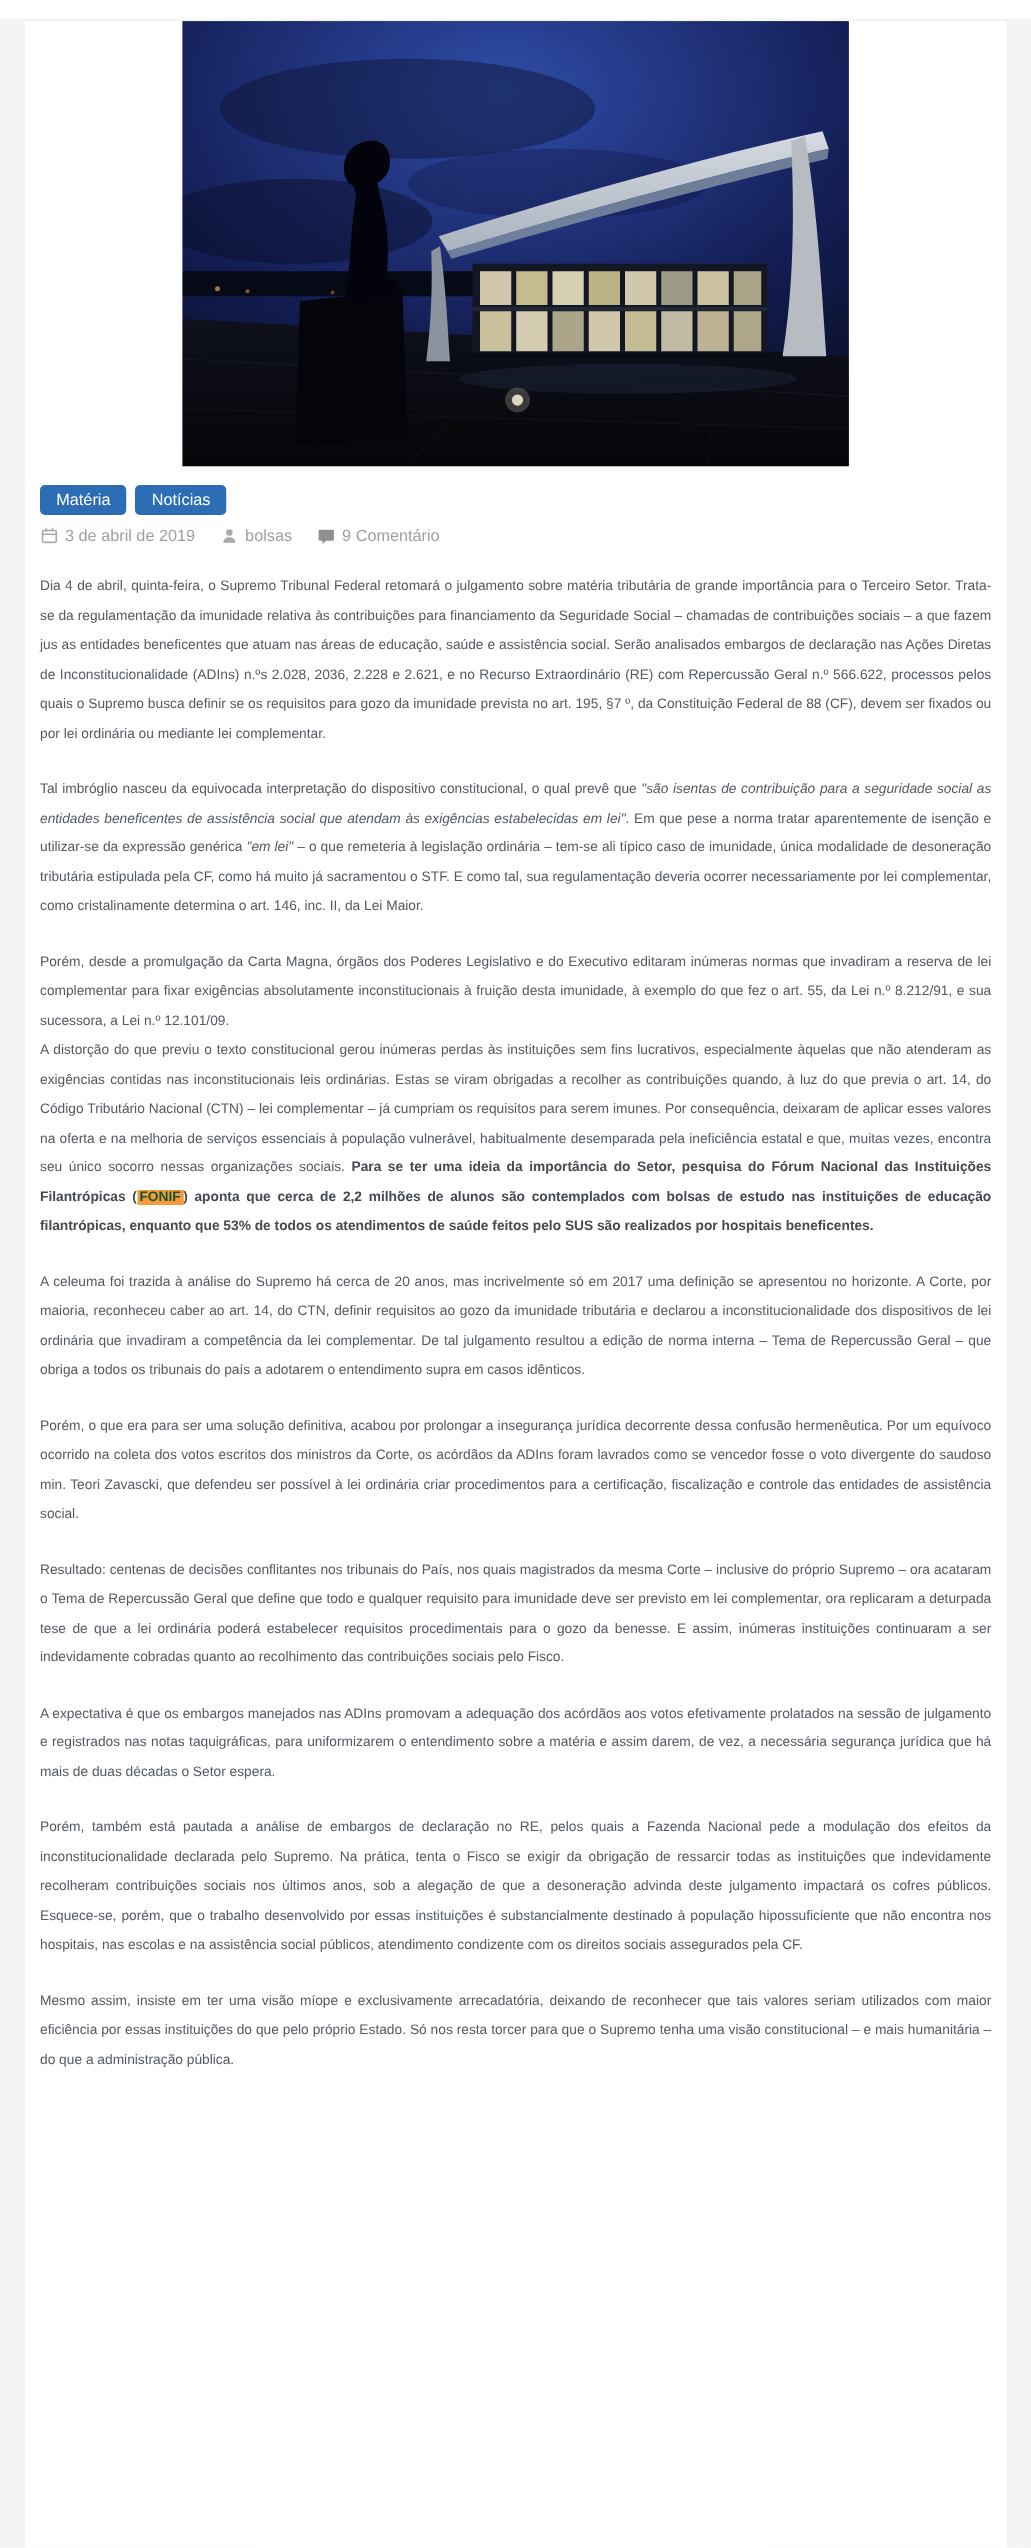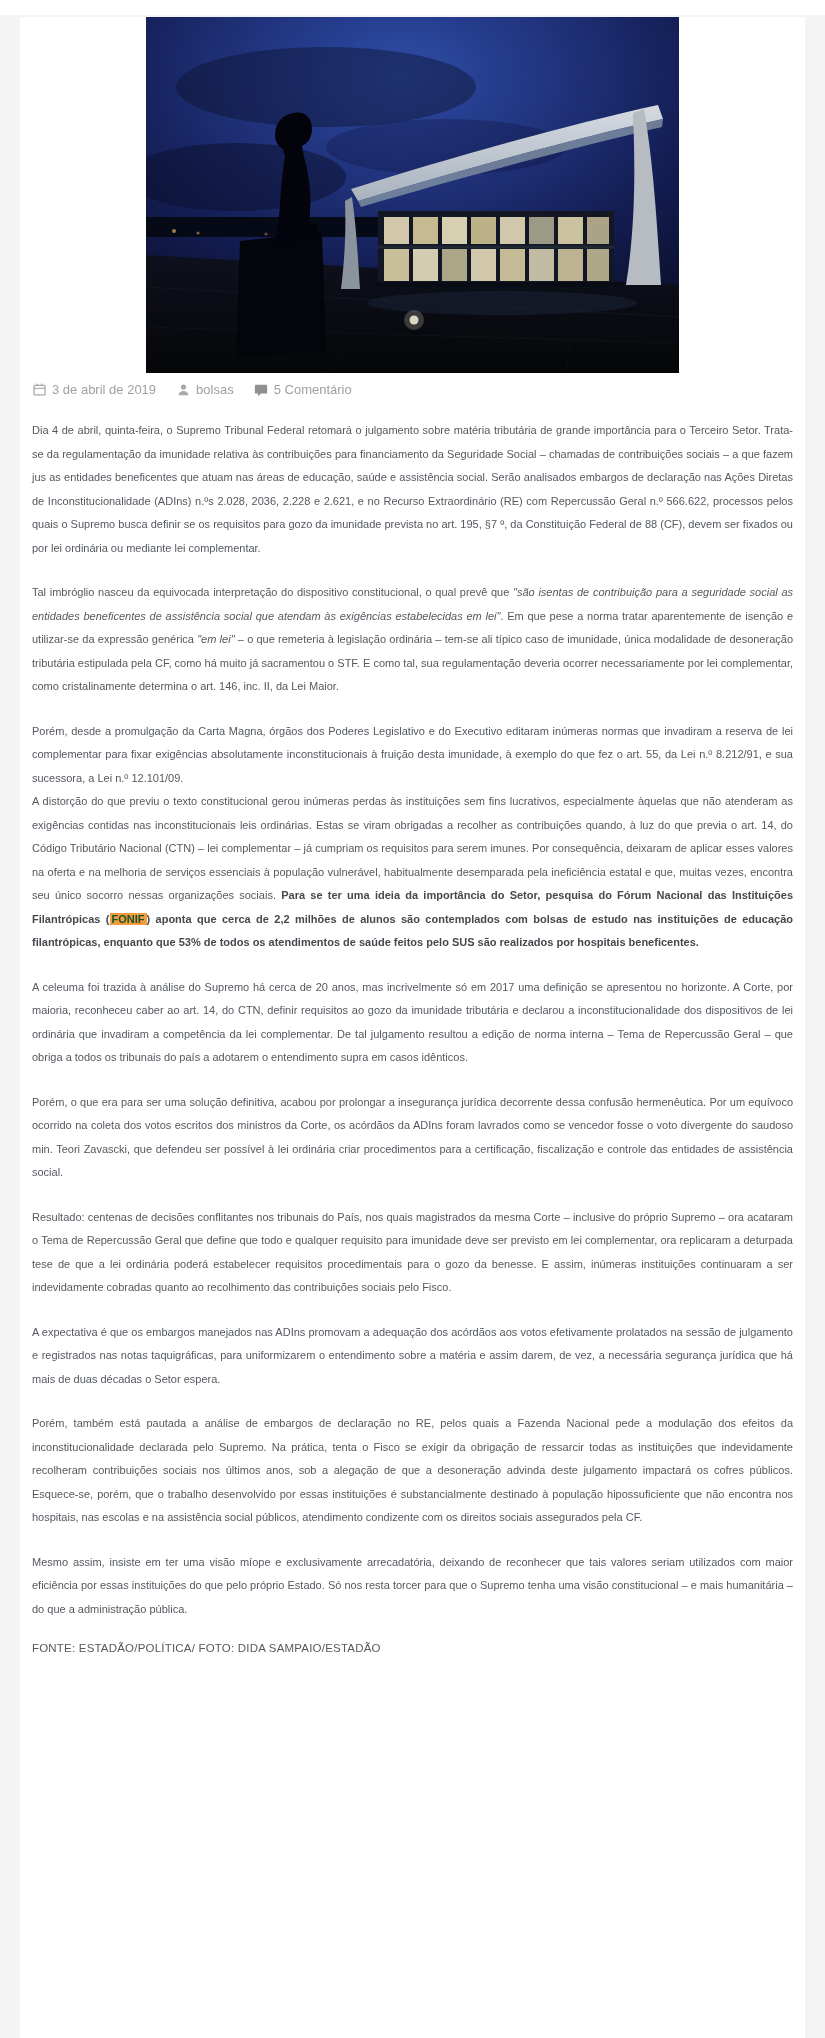--- a/index.html
+++ b/index.html
@@ -115,20 +115,24 @@
 
       <path d="M148,96 C 158,94 166,100 166,112 C 166,120 162,126 156,129 L 158,140 C 164,160 166,185 163,205 L 172,209 L 172,222 L 130,226 L 132,209 C 135,185 135,160 139,140 L 137,132 C 129,128 127,118 131,108 C 135,100 141,97 148,96 Z" fill="#04050c"></path>
 
       <circle cx="268" cy="303" r="10" fill="#fdf7e2" opacity="0.22"></circle>
       <circle cx="268" cy="303" r="4.5" fill="#efe9d4"></circle>
 
       <rect x="0" y="0" width="533" height="356" fill="#000000" opacity="0.08"></rect>
     </svg>
   </div>
 
+  <div class="tags">
+      <a class="tag">Matéria</a>
+      <a class="tag">Notícias</a>
+    </div>
 
   <div class="meta">
       <span class="meta-item">
         <span class="micon">
           <svg width="13" height="13" viewBox="0 0 16 16">
             <rect x="1.2" y="3" width="13.6" height="11.6" rx="1.2" fill="none" stroke="#a9a9a9" stroke-width="1.6"></rect>
             <line x1="1.2" y1="6.6" x2="14.8" y2="6.6" stroke="#a9a9a9" stroke-width="1.4"></line>
             <rect x="4" y="0.8" width="1.8" height="3" fill="#a9a9a9"></rect>
             <rect x="10.2" y="0.8" width="1.8" height="3" fill="#a9a9a9"></rect>
           </svg>
@@ -143,32 +147,31 @@
           </svg>
         </span>
         <span>bolsas</span>
       </span>
       <span class="meta-item link">
         <span class="micon">
           <svg width="14" height="14" viewBox="0 0 16 16">
             <path d="M2 2h12c.6 0 1 .4 1 1v8c0 .6-.4 1-1 1H8l-3.5 3v-3H2c-.6 0-1-.4-1-1V3c0-.6.4-1 1-1z" fill="#8f8f8f"></path>
           </svg>
         </span>
-        <span>5 Comentário</span>
+        <span>9 Comentário</span>
       </span>
     </div>
 
   <div class="article">
       <p><span>Dia 4 de abril, quinta-feira, o Supremo Tribunal Federal retomará o julgamento sobre matéria tributária de grande importância para o Terceiro Setor. Trata-se da regulamentação da imunidade relativa às contribuições para financiamento da Seguridade Social – chamadas de contribuições sociais – a que fazem jus as entidades beneficentes que atuam nas áreas de educação, saúde e assistência social. Serão analisados embargos de declaração nas Ações Diretas de Inconstitucionalidade (ADIns) n.ºs 2.028, 2036, 2.228 e 2.621, e no Recurso Extraordinário (RE) com Repercussão Geral n.º 566.622, processos pelos quais o Supremo busca definir se os requisitos para gozo da imunidade prevista no art. 195, §7 º, da Constituição Federal de 88 (CF), devem ser fixados ou por lei ordinária ou mediante lei complementar.</span></p>
       <p><span>Tal imbróglio nasceu da equivocada interpretação do dispositivo constitucional, o qual prevê que </span><span class="i">"são isentas de contribuição para a seguridade social as entidades beneficentes de assistência social que atendam às exigências estabelecidas em lei"</span><span>. Em que pese a norma tratar aparentemente de isenção e utilizar-se da expressão genérica </span><span class="i">"em lei"</span><span> – o que remeteria à legislação ordinária – tem-se ali típico caso de imunidade, única modalidade de desoneração tributária estipulada pela CF, como há muito já sacramentou o STF. E como tal, sua regulamentação deveria ocorrer necessariamente por lei complementar, como cristalinamente determina o art. 146, inc. II, da Lei Maior.</span></p>
       <p><span>Porém, desde a promulgação da Carta Magna, órgãos dos Poderes Legislativo e do Executivo editaram inúmeras normas que invadiram a reserva de lei complementar para fixar exigências absolutamente inconstitucionais à fruição desta imunidade, à exemplo do que fez o art. 55, da Lei n.º 8.212/91, e sua sucessora, a Lei n.º 12.101/09.</span></p>
       <p class="tight"><span>A distorção do que previu o texto constitucional gerou inúmeras perdas às instituições sem fins lucrativos, especialmente àquelas que não atenderam as exigências contidas nas inconstitucionais leis ordinárias. Estas se viram obrigadas a recolher as contribuições quando, à luz do que previa o art. 14, do Código Tributário Nacional (CTN) – lei complementar – já cumpriam os requisitos para serem imunes. Por consequência, deixaram de aplicar esses valores na oferta e na melhoria de serviços essenciais à população vulnerável, habitualmente desemparada pela ineficiência estatal e que, muitas vezes, encontra seu único socorro nessas organizações sociais. </span><span class="b">Para se ter uma ideia da importância do Setor, pesquisa do Fórum Nacional das Instituições Filantrópicas (</span><span class="b hl">FONIF</span><span class="b">) aponta que cerca de 2,2 milhões de alunos são contemplados com bolsas de estudo nas instituições de educação filantrópicas, enquanto que 53% de todos os atendimentos de saúde feitos pelo SUS são realizados por hospitais beneficentes.</span></p>
       <p><span>A celeuma foi trazida à análise do Supremo há cerca de 20 anos, mas incrivelmente só em 2017 uma definição se apresentou no horizonte. A Corte, por maioria, reconheceu caber ao art. 14, do CTN, definir requisitos ao gozo da imunidade tributária e declarou a inconstitucionalidade dos dispositivos de lei ordinária que invadiram a competência da lei complementar. De tal julgamento resultou a edição de norma interna – Tema de Repercussão Geral – que obriga a todos os tribunais do país a adotarem o entendimento supra em casos idênticos.</span></p>
       <p><span>Porém, o que era para ser uma solução definitiva, acabou por prolongar a insegurança jurídica decorrente dessa confusão hermenêutica. Por um equívoco ocorrido na coleta dos votos escritos dos ministros da Corte, os acórdãos da ADIns foram lavrados como se vencedor fosse o voto divergente do saudoso min. Teori Zavascki, que defendeu ser possível à lei ordinária criar procedimentos para a certificação, fiscalização e controle das entidades de assistência social.</span></p>
       <p><span>Resultado: centenas de decisões conflitantes nos tribunais do País, nos quais magistrados da mesma Corte – inclusive do próprio Supremo – ora acataram o Tema de Repercussão Geral que define que todo e qualquer requisito para imunidade deve ser previsto em lei complementar, ora replicaram a deturpada tese de que a lei ordinária poderá estabelecer requisitos procedimentais para o gozo da benesse. E assim, inúmeras instituições continuaram a ser indevidamente cobradas quanto ao recolhimento das contribuições sociais pelo Fisco.</span></p>
       <p><span>A expectativa é que os embargos manejados nas ADIns promovam a adequação dos acórdãos aos votos efetivamente prolatados na sessão de julgamento e registrados nas notas taquigráficas, para uniformizarem o entendimento sobre a matéria e assim darem, de vez, a necessária segurança jurídica que há mais de duas décadas o Setor espera.</span></p>
       <p><span>Porém, também está pautada a análise de embargos de declaração no RE, pelos quais a Fazenda Nacional pede a modulação dos efeitos da inconstitucionalidade declarada pelo Supremo. Na prática, tenta o Fisco se exigir da obrigação de ressarcir todas as instituições que indevidamente recolheram contribuições sociais nos últimos anos, sob a alegação de que a desoneração advinda deste julgamento impactará os cofres públicos. Esquece-se, porém, que o trabalho desenvolvido por essas instituições é substancialmente destinado à população hipossuficiente que não encontra nos hospitais, nas escolas e na assistência social públicos, atendimento condizente com os direitos sociais assegurados pela CF.</span></p>
       <p><span>Mesmo assim, insiste em ter uma visão míope e exclusivamente arrecadatória, deixando de reconhecer que tais valores seriam utilizados com maior eficiência por essas instituições do que pelo próprio Estado. Só nos resta torcer para que o Supremo tenha uma visão constitucional – e mais humanitária – do que a administração pública.</span></p>
     </div>
 
-  <div class="source">FONTE: ESTADÃO/POLÍTICA/ FOTO: DIDA SAMPAIO/ESTADÃO</div>
 
 </div>
 
 </body></html>

